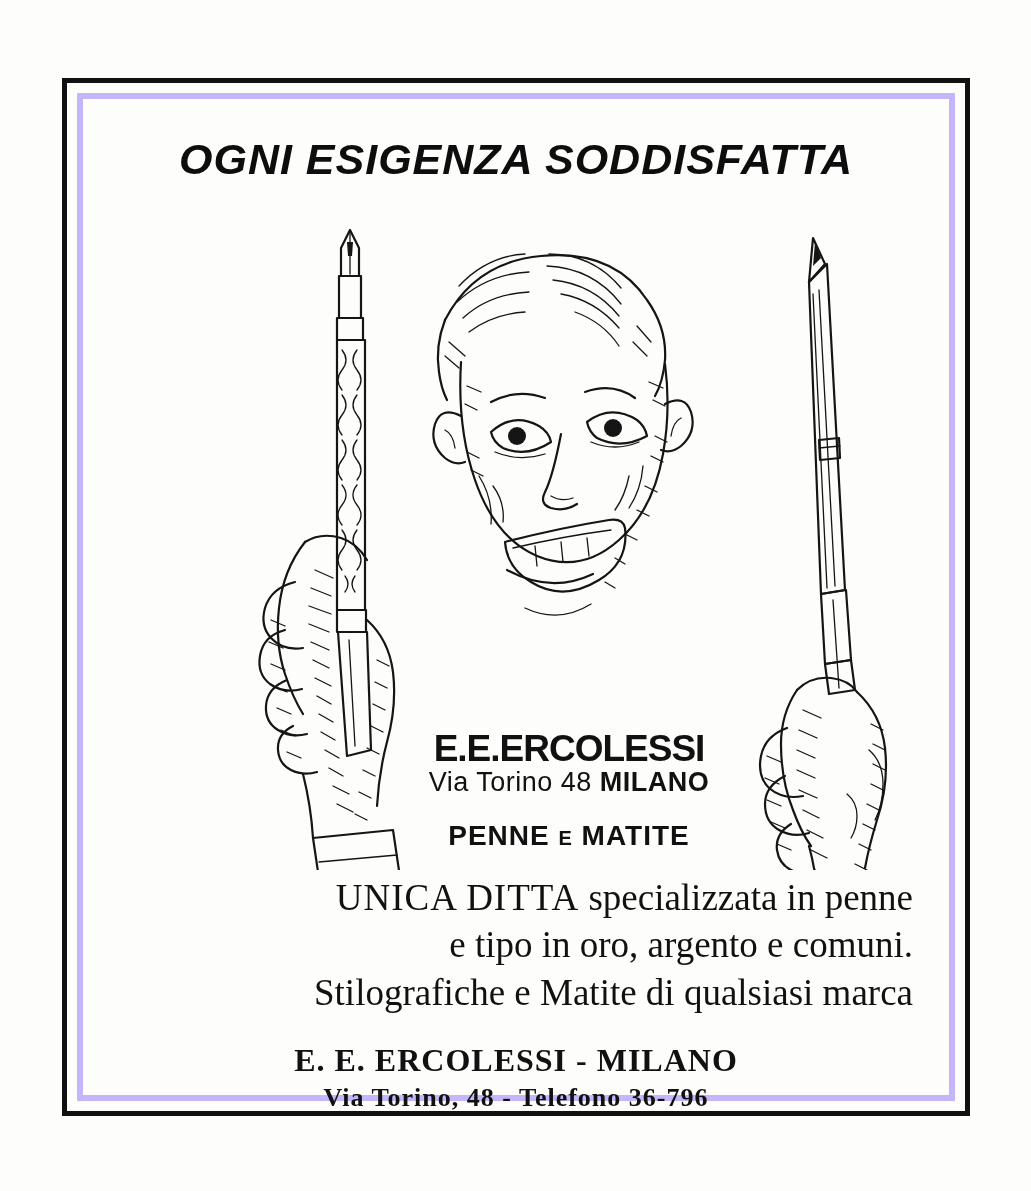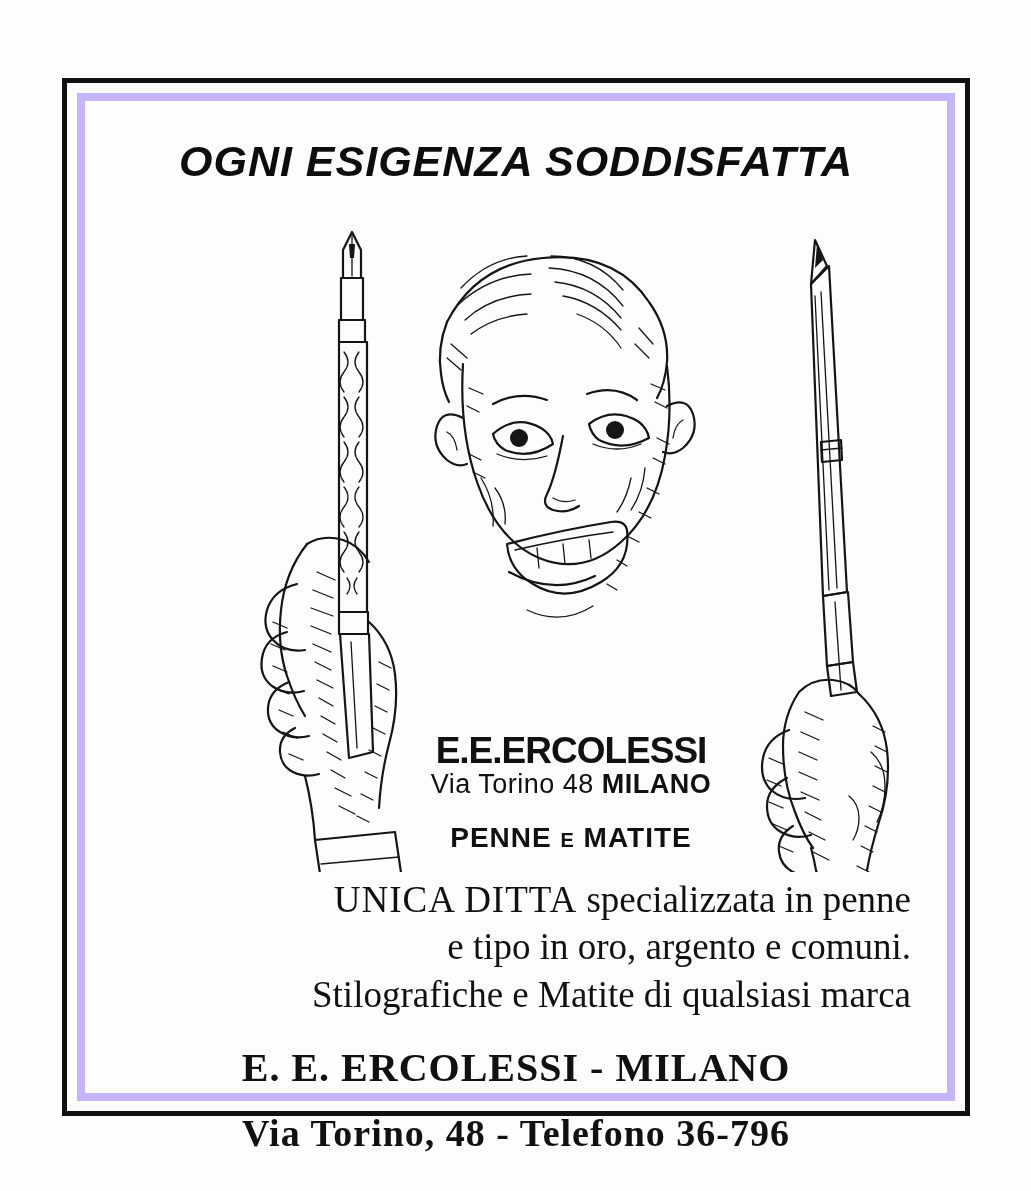--- a/index.html
+++ b/index.html
@@ -32,21 +32,21 @@
     border: 5px solid #111111;
     background: #fdfdfb;
     box-sizing: border-box;
   }
   .inner-frame {
     position: absolute;
     left: 10px;
     top: 10px;
     right: 10px;
     bottom: 10px;
-    border: 8px solid #c4b5fd;
+    border: 6px solid #c4b5fd;
     box-sizing: border-box;
   }
 
   .content {
     position: absolute;
     left: 0;
     top: 0;
     right: 0;
     bottom: 0;
     padding: 22px 26px 18px 26px;
@@ -131,30 +131,30 @@
   }
 
   
   .footer {
     text-align: center;
     margin-top: 26px;
   }
   .footer-company {
     font-family: "Liberation Serif", serif;
     font-weight: bold;
-    font-size: 40px;
+    font-size: 32px;
     letter-spacing: 1px;
     white-space: nowrap;
   }
   .footer-contact {
     font-family: "Liberation Serif", serif;
     font-weight: bold;
-    font-size: 38px;
+    font-size: 26px;
     letter-spacing: 1px;
-    margin-top: 20px;
+    margin-top: 4px;
     white-space: nowrap;
   }
 
   .ink { fill: none; stroke: #151515; stroke-width: 2.2; stroke-linecap: round; stroke-linejoin: round; }
   .ink-thin { fill: none; stroke: #151515; stroke-width: 1.3; stroke-linecap: round; }
   .ink-fill { fill: #151515; stroke: none; }
 </style>
 </head>
 <body>
 

